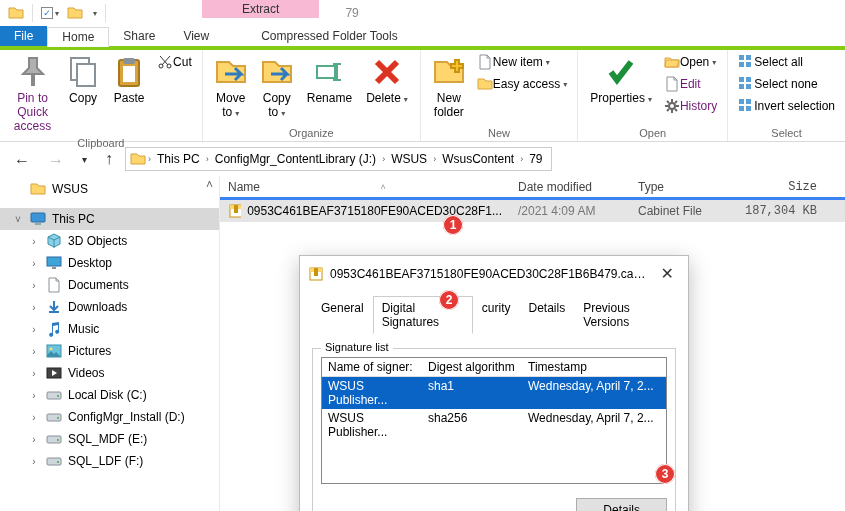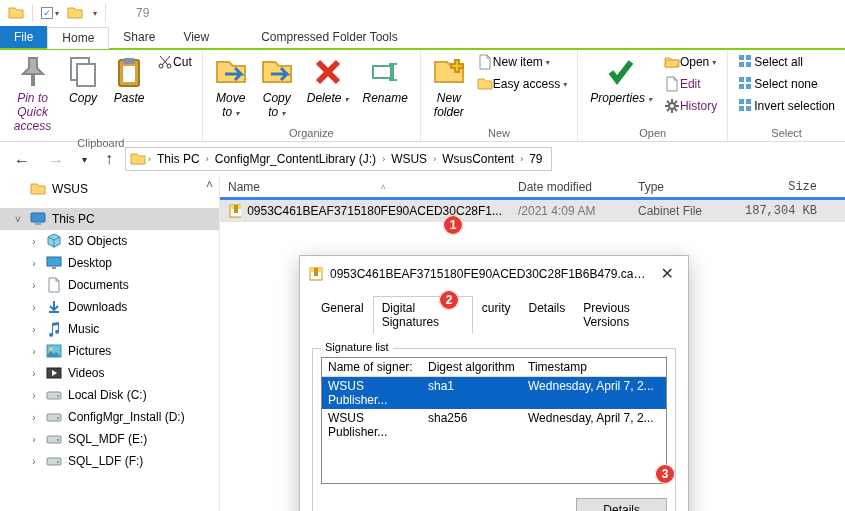--- a/index.html
+++ b/index.html
@@ -7,32 +7,32 @@
 
 
 .qat { height: 26px; display: flex; align-items: center; padding: 0 4px; background: #fff; }
 .qat .sep { width: 1px; height: 18px; background: #e0e0e0; margin: 0 4px; }
 .qat-item { padding: 2px 4px; display: flex; align-items: center; }
 .qat .dd { margin-left: 2px; font-size: 8px; color: #555; }
 .ctx-tab { margin-left: 92px; background: #f7b9d4; color: #333; height: 18px; padding: 2px 40px; align-self: flex-start; }
 .ctx-count { margin-left: 26px; color: #888; }
 
 
-.tabs { height: 24px; display: flex; align-items: stretch; border-bottom: 2px solid #84cc16; }
+.tabs { height: 24px; display: flex; align-items: stretch; border-bottom: 4px solid #84cc16; }
 .file-tab { background: #1979ca; color: #fff; padding: 4px 14px; display: flex; align-items: center; }
 .tab { padding: 4px 14px; display: flex; align-items: center; color: #333; }
 .tab.active { border: 1px solid #dadada; border-bottom: 1px solid #fff; background: #fff; position: relative; top: 1px; }
 .tab.ctx { margin-left: 24px; }
 
 
 .ribbon { height: 92px; background: #fff; display: flex; border-bottom: 1px solid #dadada; }
 .group { border-right: 1px solid #e8e8e8; padding: 2px 6px 0 6px; display: flex; flex-direction: column; }
 .group-items { flex: 1; display: flex; align-items: flex-start; gap: 2px; }
 .group-label { text-align: center; color: #666; font-size: 11px; padding-bottom: 2px; }
-.big-btn { display: flex; flex-direction: column; align-items: center; justify-content: space-between; padding: 4px 6px; min-width: 44px; font-style: italic; }
+.big-btn { display: flex; flex-direction: column; align-items: center; justify-content: space-between; padding: 4px 6px; min-width: 44px; }
 .big-btn .lbl { text-align: center; line-height: 1.15; margin-top: 4px; }
 .small-col { display: flex; flex-direction: column; gap: 2px; }
 .small-btn { display: flex; align-items: center; padding: 2px 4px; gap: 0; white-space: nowrap; }
 .small-btn.disabled, .big-btn.disabled { color: #701a75; }
 .dd-caret { font-size: 8px; color: #555; margin-left: 3px; }
 
 
 svg { display: block; }
 .ico16 { width: 16px; height: 16px; }
 .ico32 { width: 32px; height: 32px; }
@@ -216,20 +216,21 @@
     </span>
   <span class="qat-item">
       <svg class="ico16">
         <use href="#folder"></use>
       </svg>
     </span>
   <span class="qat-item">
       <span class="dd">▾</span>
     </span>
   <span class="sep"></span>
+  <span class="ctx-tab">Extract</span>
   <span class="ctx-count">79</span>
 </div>
 
 <div class="tabs">
   <div class="file-tab">File</div>
   <div class="tab active">Home</div>
   <div class="tab">Share</div>
   <div class="tab">View</div>
   <div class="tab ctx">Compressed Folder Tools</div>
 </div>
@@ -280,29 +281,29 @@
         </div>
       <div class="big-btn">
           <svg class="ico32" viewBox="0 0 16 16">
             <use href="#arrow-move"></use>
           </svg>
           <div class="lbl" style="white-space:pre-line"><span>Copy
 to</span><span class="dd-caret">▾</span></div>
         </div>
       <div class="big-btn">
           <svg class="ico32" viewBox="0 0 16 16">
+            <use href="#ren"></use>
+          </svg>
+          <div class="lbl">Rename</div>
+        </div>
+      <div class="big-btn">
+          <svg class="ico32" viewBox="0 0 16 16">
             <use href="#x"></use>
           </svg>
           <div class="lbl"><span>Delete</span><span class="dd-caret">▾</span></div>
-        </div>
-      <div class="big-btn">
-          <svg class="ico32" viewBox="0 0 16 16">
-            <use href="#ren"></use>
-          </svg>
-          <div class="lbl">Rename</div>
         </div>
     </div>
     <div class="group-label">Organize</div>
   </div>
 
   <div class="group">
     <div class="group-items">
       <div class="big-btn">
           <svg class="ico32" viewBox="0 0 16 16">
             <use href="#newfolder"></use>

